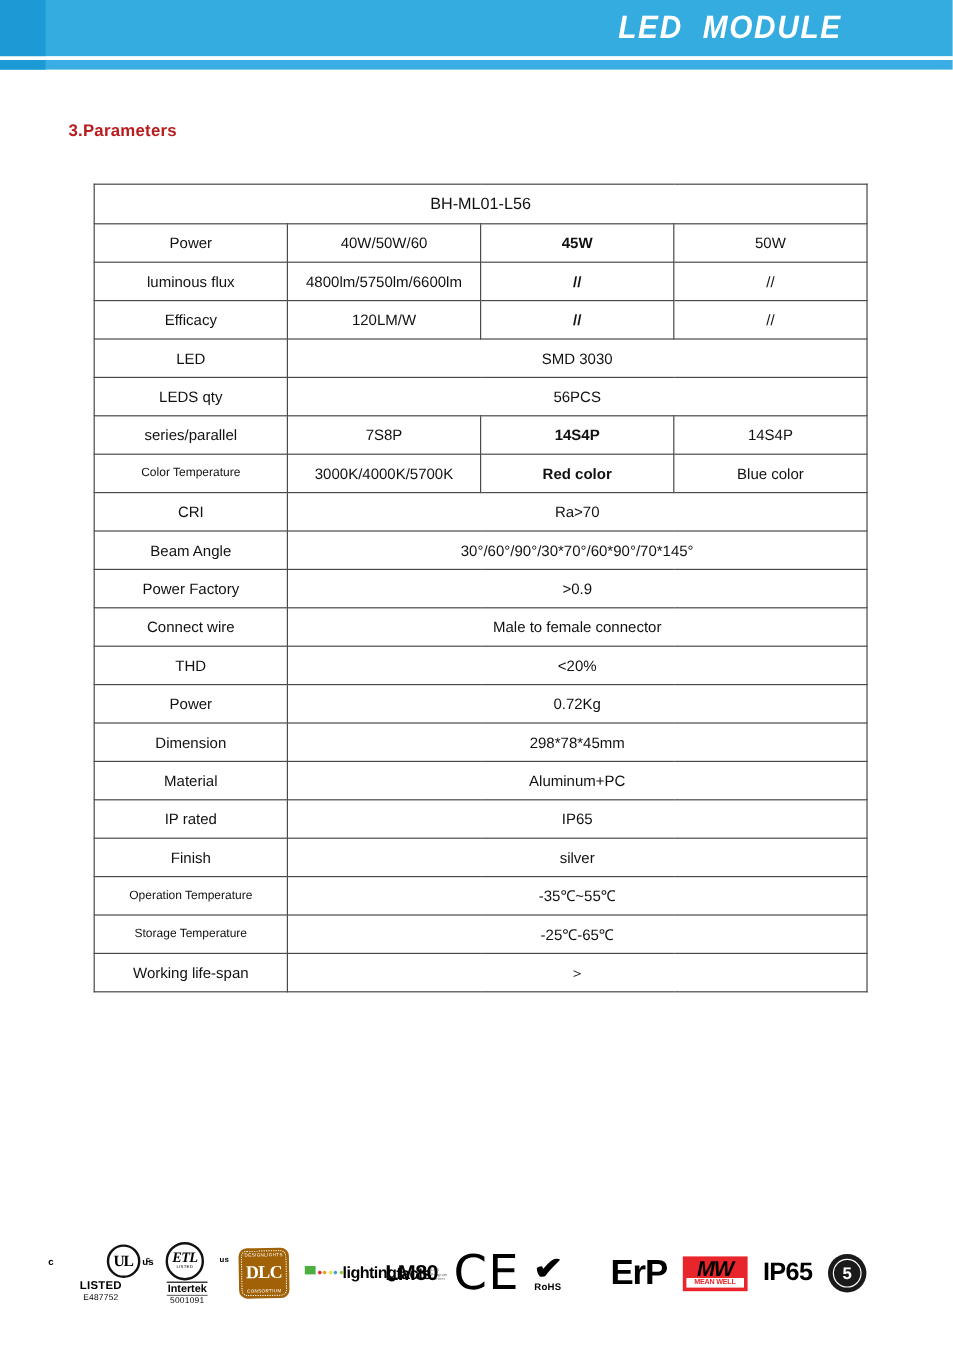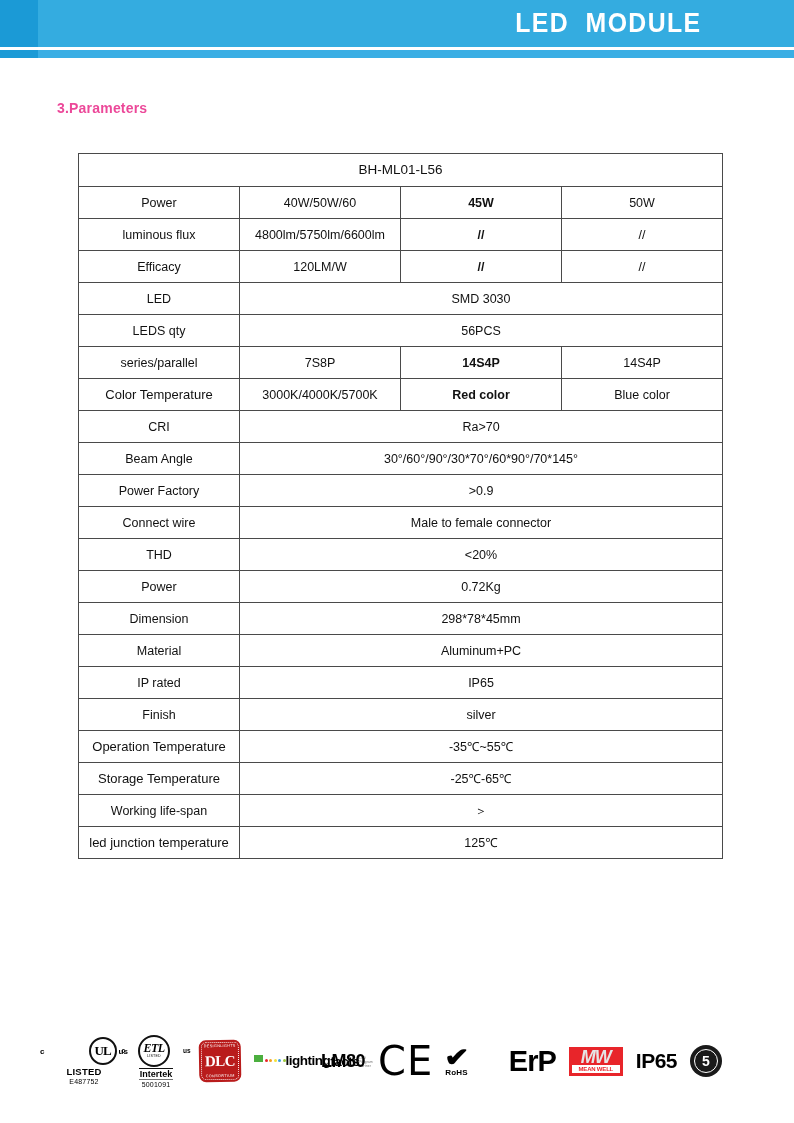--- a/index.html
+++ b/index.html
@@ -15,20 +15,21 @@
     color: #000000;
     overflow: hidden;
   }
 
   
   .header {
     position: absolute;
     left: 0; top: 0;
     width: 723px;
     height: 62px;
+    font-style: italic;
   }
   .header-band {
     position: absolute;
     left: 0; top: 0;
     width: 794px;
     height: 47px;
     background: #34ace0;
   }
   .header-left-block {
     position: absolute;
@@ -73,21 +74,21 @@
     white-space: pre;
   }
 
   
   .section-title {
     position: absolute;
     left: 57px;
     top: 100px;
     font-size: 14px;
     font-weight: bold;
-    color: #ec4899;
+    color: #b91c1c;
     letter-spacing: 0.2px;
   }
 
   
   .spec-table {
     position: absolute;
     left: 78px;
     top: 153px;
     width: 645px;
     border-collapse: collapse;
@@ -108,21 +109,21 @@
     width: 127px;
   }
   .spec-table td.c1 { width: 212px; }
   .spec-table td.c2 { width: 154px; font-weight: bold; }
   .spec-table td.c3 { width: 152px; }
   .spec-table td.title-cell {
     font-size: 13.5px;
     height: 32px;
   }
   .spec-table td.small {
-    font-size: 13px;
+    font-size: 10px;
   }
   .spec-table td.merged3 { }
 
   
   .cert-strip {
     position: absolute;
     left: 55px;
     top: 1028px;
     width: 700px;
     height: 66px;
@@ -186,21 +187,21 @@
   .etl-brand {
     font-size: 9px; font-weight: bold; margin-top: 1px;
     border-top: 1px solid #111; border-bottom: 1px solid #737373;
     padding: 0 1px;
   }
   .etl-num { font-size: 7px; margin-top: 1px; letter-spacing: 0.2px; }
 
   
   .dlc-logo {
     width: 42px; height: 42px;
-    background: #b91c1c;
+    background: #a16207;
     border-radius: 7px;
     display: flex; align-items: center; justify-content: center;
     position: relative;
     transform: rotate(-1deg);
   }
   .dlc-inner {
     width: 36px; height: 36px;
     border: 1.5px dotted #ffffff;
     border-radius: 5px;
     display: flex; align-items: center; justify-content: center;
@@ -252,21 +253,21 @@
   
   .erp { font-size: 29px; font-weight: bold; letter-spacing: -1px; margin-left: 28px; }
 
   
   .mw-logo {
     background: #e8252a;
     padding: 2px 3px 3px 3px;
     display: flex; flex-direction: column; align-items: center;
     width: 54px; box-sizing: border-box;
   }
-  .mw-top { color: #e5e5e5; font-size: 18px; font-weight: bold; font-style: italic; line-height: 16px; letter-spacing: -1px; }
+  .mw-top { color: #000000; font-size: 18px; font-weight: bold; font-style: italic; line-height: 16px; letter-spacing: -1px; }
   .mw-bot { color: #e8252a; background: #ffffff; font-size: 6px; font-weight: bold; line-height: 8px; width: 100%; text-align: center; letter-spacing: -0.2px; }
 
   
   .ip65 { font-size: 21px; font-weight: bold; letter-spacing: -0.5px; }
 
   
   .warranty {
     width: 32px; height: 32px;
     border-radius: 50%;
     background: #1a1a1a;
@@ -384,24 +385,20 @@
         <td class="label small">Operation Temperature</td>
         <td class="merged3" colspan="3">-35℃~55℃</td>
       </tr>
       <tr>
         <td class="label small">Storage Temperature</td>
         <td class="merged3" colspan="3">-25℃-65℃</td>
       </tr>
       <tr>
         <td class="label">Working life-span</td>
         <td class="merged3" colspan="3">＞</td>
-      </tr>
-      <tr>
-        <td class="label small">led junction temperature</td>
-        <td class="merged3" colspan="3">125℃</td>
       </tr>
     </tbody>
 </table>
 
 <div class="cert-strip">
 
   <div class="cert ul-logo">
     <div class="ul-row">
       <span class="ul-side">c</span>
       <span class="ul-circle">UL</span>

